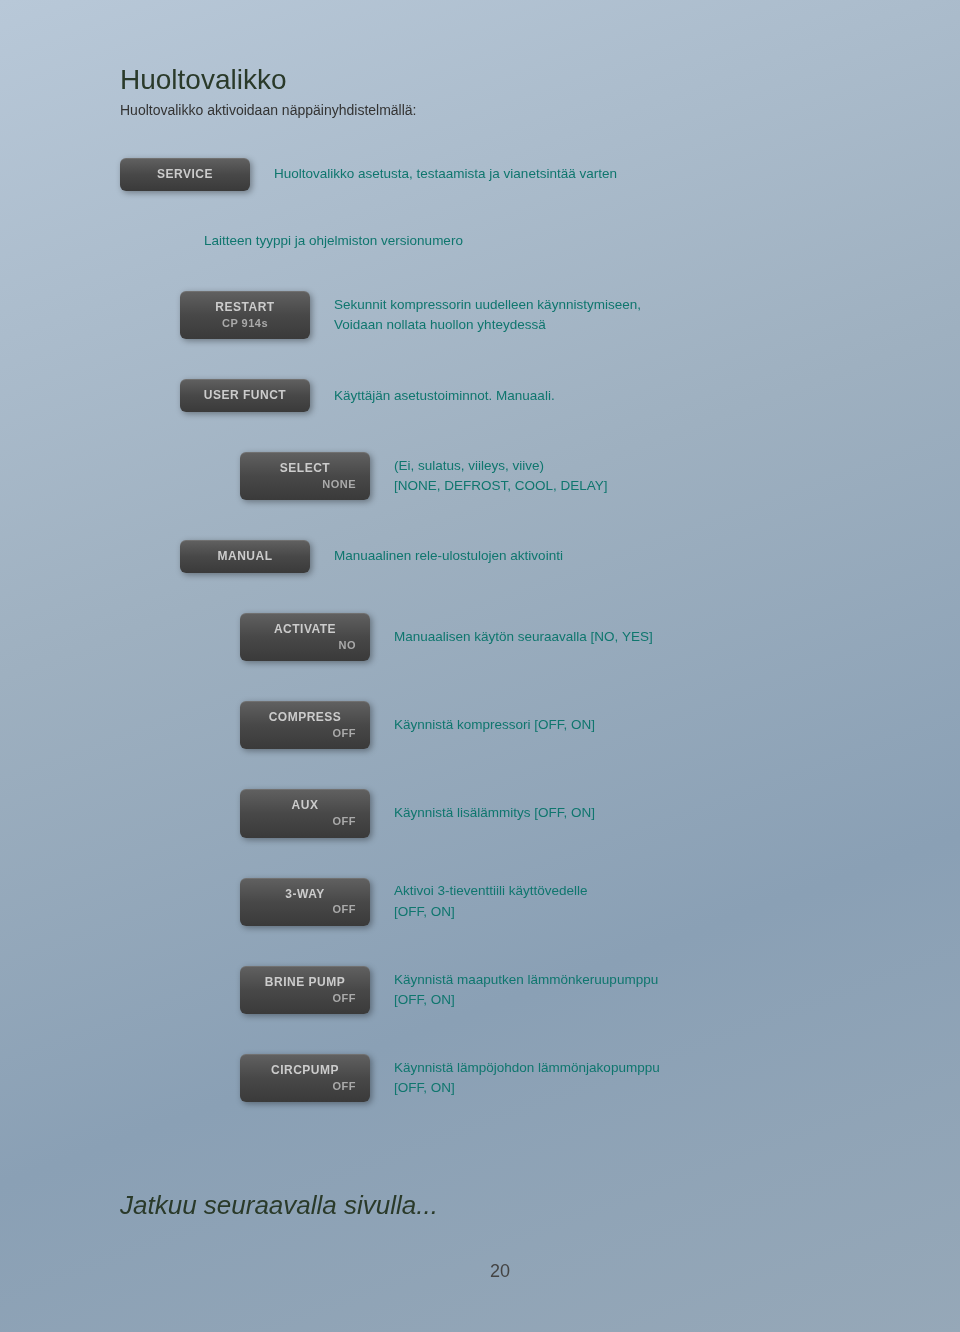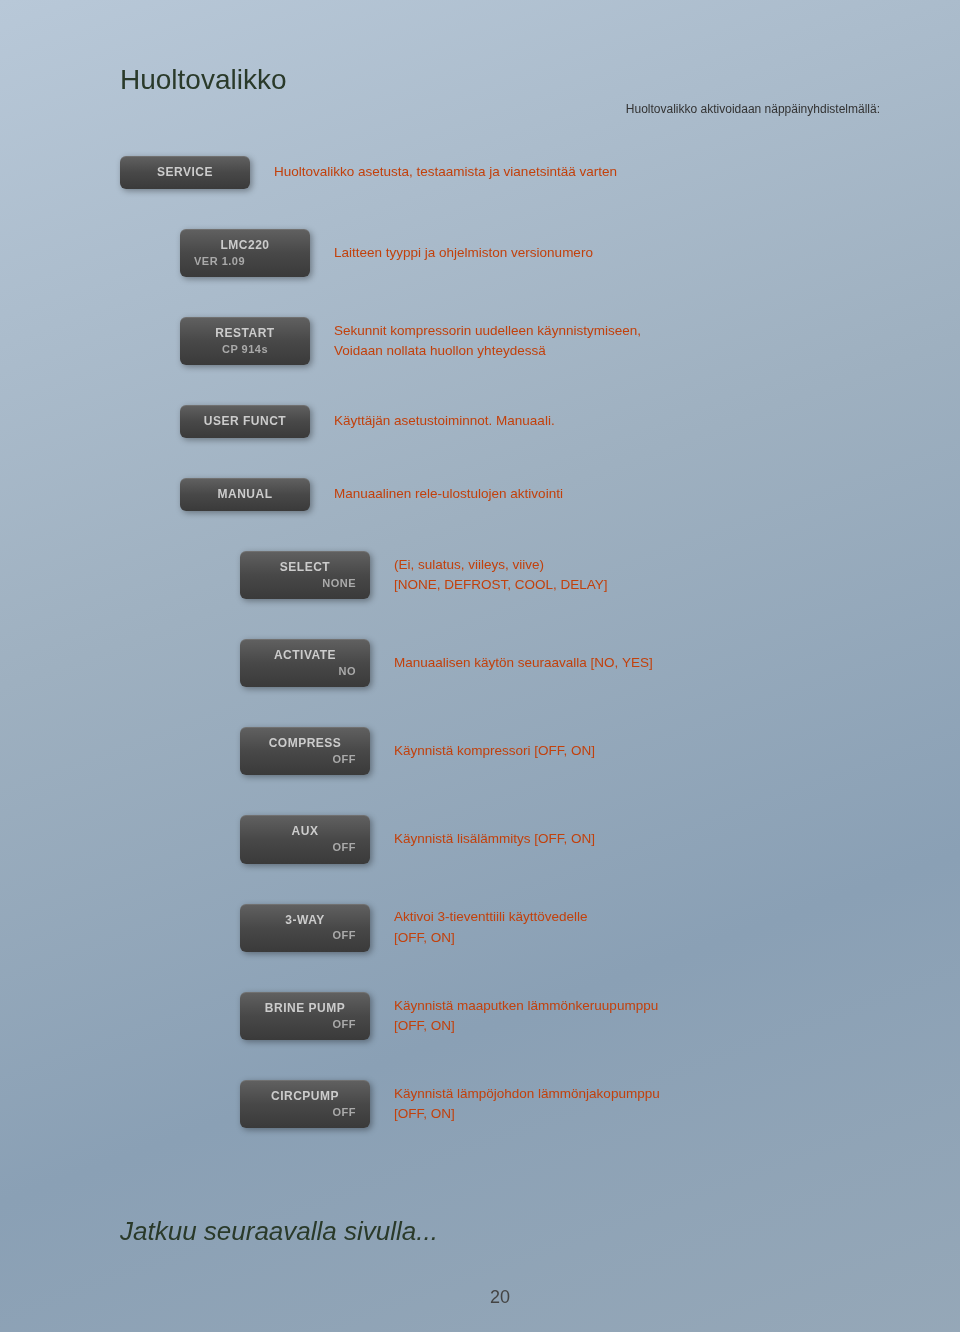--- a/index.html
+++ b/index.html
@@ -19,24 +19,23 @@
     }
 
     .page-title {
       font-size: 28px;
       font-weight: 400;
       color: #2a3a2a;
       margin-bottom: 6px;
     }
 
     .page-subtitle {
-      font-size: 12px;
+      font-size: 14px;
       color: #333;
       margin-bottom: 40px;
-      text-align: right;
     }
 
     .menu-section {
       display: flex;
       flex-direction: column;
       gap: 12px;
     }
 
     .menu-row {
       display: flex;
@@ -71,21 +70,21 @@
     .btn .sub-value {
       display: block;
       text-align: right;
       color: #aaa;
       font-size: 11px;
     }
 
     .row-label {
       margin-left: 24px;
       font-size: 13.5px;
-      color: #c2410c;
+      color: #0f766e;
       line-height: 1.5;
       max-width: 380px;
     }
 
     .page-footer {
       margin-top: 60px;
       font-style: italic;
     }
 
     .continue-text {
@@ -110,51 +109,47 @@
   <p class="page-subtitle">Huoltovalikko aktivoidaan näppäinyhdistelmällä:</p>
 
   <div class="menu-section">
 
     <div class="menu-row indent-1">
       <button class="btn btn-wide">SERVICE</button>
       <span class="row-label">Huoltovalikko asetusta, testaamista ja vianetsintää varten</span>
     </div>
 
     <div class="menu-row indent-2">
-      <button class="btn btn-wide">
-        <span>LMC220</span>
-        <span class="sub-value" style="text-align:left;">VER 1.09</span>
-      </button>
       <span class="row-label">Laitteen tyyppi ja ohjelmiston versionumero</span>
     </div>
 
     <div class="menu-row indent-2">
       <button class="btn btn-wide">
         <span>RESTART</span>
         <span class="sub-value" style="text-align:center;">CP 914s</span>
       </button>
       <span class="row-label">Sekunnit kompressorin uudelleen käynnistymiseen,<br>Voidaan nollata huollon yhteydessä</span>
     </div>
 
     <div class="menu-row indent-2">
       <button class="btn btn-wide">USER FUNCT</button>
       <span class="row-label">Käyttäjän asetustoiminnot. Manuaali.</span>
     </div>
 
+    <div class="menu-row indent-3">
+      <button class="btn btn-wide">
+        <span>SELECT</span>
+        <span class="sub-value">NONE</span>
+      </button>
+      <span class="row-label">(Ei, sulatus, viileys, viive)<br>[NONE, DEFROST, COOL, DELAY]</span>
+    </div>
+
     <div class="menu-row indent-2">
       <button class="btn btn-wide">MANUAL</button>
       <span class="row-label">Manuaalinen rele-ulostulojen aktivointi</span>
-    </div>
-
-    <div class="menu-row indent-3">
-      <button class="btn btn-wide">
-        <span>SELECT</span>
-        <span class="sub-value">NONE</span>
-      </button>
-      <span class="row-label">(Ei, sulatus, viileys, viive)<br>[NONE, DEFROST, COOL, DELAY]</span>
     </div>
 
     <div class="menu-row indent-3">
       <button class="btn btn-wide">
         <span>ACTIVATE</span>
         <span class="sub-value">NO</span>
       </button>
       <span class="row-label">Manuaalisen käytön seuraavalla [NO, YES]</span>
     </div>
 

